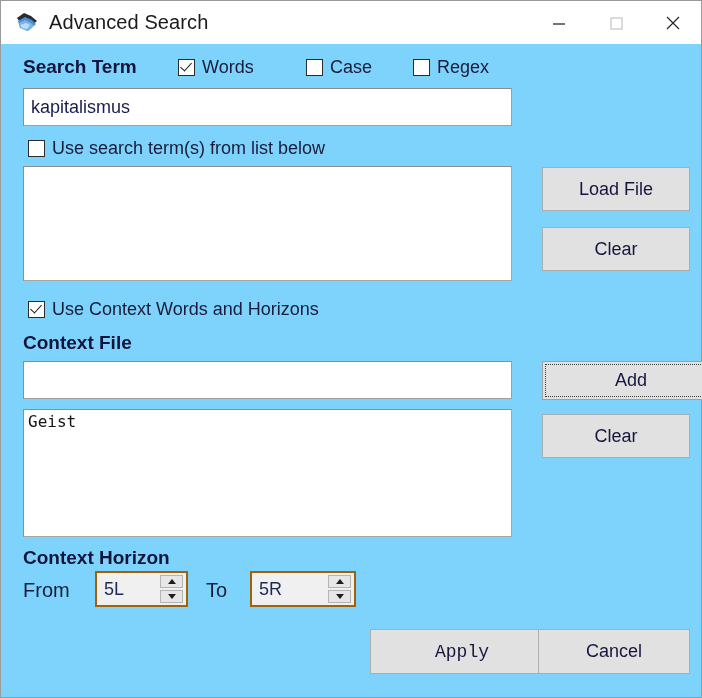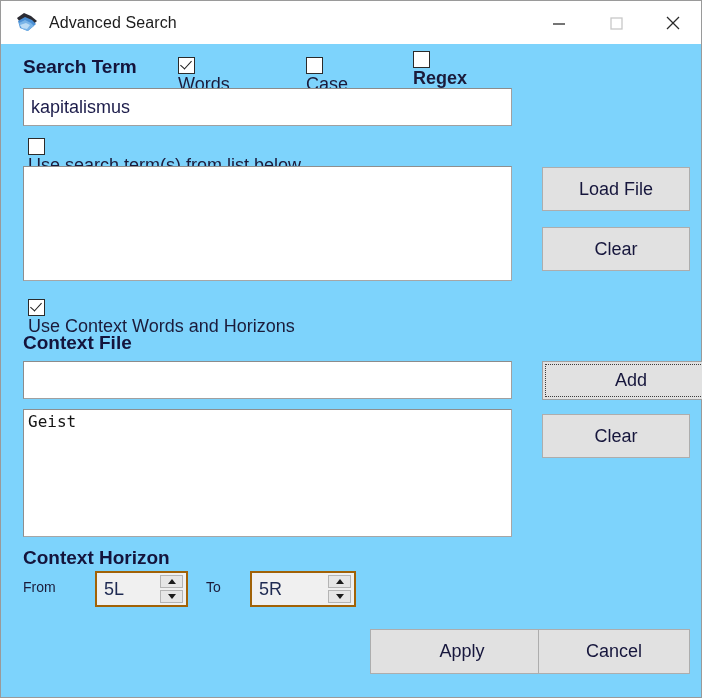--- a/index.html
+++ b/index.html
@@ -37,21 +37,21 @@
   }
   #title-icon {
     width: 26px;
     height: 26px;
     margin-left: 13px;
     margin-right: 9px;
     position: relative;
     flex: 0 0 26px;
   }
   #title-text {
-    font-size: 16px;
+    font-size: 20px;
     color: #1b1b1b;
     font-family: "Liberation Sans", sans-serif;
     letter-spacing: 0.1px;
     white-space: nowrap;
   }
   .win-controls {
     position: absolute;
     right: 0;
     top: 0;
     height: 43px;
@@ -79,23 +79,22 @@
   .bold-label {
     font-weight: bold;
     font-size: 19px;
     color: #14143c;
     font-family: "Liberation Sans", sans-serif;
     white-space: nowrap;
   }
 
   .cb-row {
     display: flex;
-    align-items: flex-start;
-    white-space: nowrap;
-    flex-direction: column;
+    align-items: center;
+    white-space: nowrap;
   }
   .cbox {
     width: 17px;
     height: 17px;
     box-sizing: border-box;
     border: 1.5px solid #2b2b2b;
     background: #ffffff;
     position: relative;
     flex: 0 0 17px;
     margin-right: 7px;
@@ -216,21 +215,21 @@
     border-bottom: 5px solid #1c1c1c;
   }
   .tri-down {
     width: 0; height: 0;
     border-left: 4px solid transparent;
     border-right: 4px solid transparent;
     border-top: 5px solid #1c1c1c;
   }
 
   .plain-label {
-    font-size: 14px;
+    font-size: 20px;
     color: #1b1b3a;
     font-family: "Liberation Sans", sans-serif;
     white-space: nowrap;
   }
 </style>
 </head>
 <body>
 
 <div id="window">
 
@@ -272,21 +271,21 @@
     <div class="abs cb-row" style="left:177px; top:13px;">
       <span class="cbox checked"></span>
       <span class="cb-label">Words</span>
     </div>
 
     <div class="abs cb-row" style="left:305px; top:13px;">
       <span class="cbox"></span>
       <span class="cb-label">Case</span>
     </div>
 
-    <div class="abs cb-row" style="left:412px; top:7px;font-weight:bold;">
+    <div class="abs cb-row" style="left:412px; top:13px;">
       <span class="cbox"></span>
       <span class="cb-label">Regex</span>
     </div>
 
     <div class="abs textfield" style="left:22px; top:44px; width:489px; height:33px;" placeholder="">kapitalismus</div>
 
     <div class="abs cb-row" style="left:27px; top:94px;">
       <span class="cbox"></span>
       <span class="cb-label">Use search term(s) from list below</span>
     </div>
@@ -337,18 +336,18 @@
       <div class="spin-btns">
         <div class="spin-arrow">
             <span class="tri-up"></span>
           </div>
         <div class="spin-arrow">
             <span class="tri-down"></span>
           </div>
       </div>
     </div>
 
-    <div class="abs btn" style="left:357px; top:585px; width:184px; height:45px;">Apply</div>
+    <div class="abs btn" style="left:357px; top:585px; width:184px; height:45px;font-family:Liberation Mono, monospace;">Apply</div>
 
     <div class="abs btn" style="left:525px; top:585px; width:152px; height:45px;">Cancel</div>
 
   </div>
 </div>
 
 </body></html>

